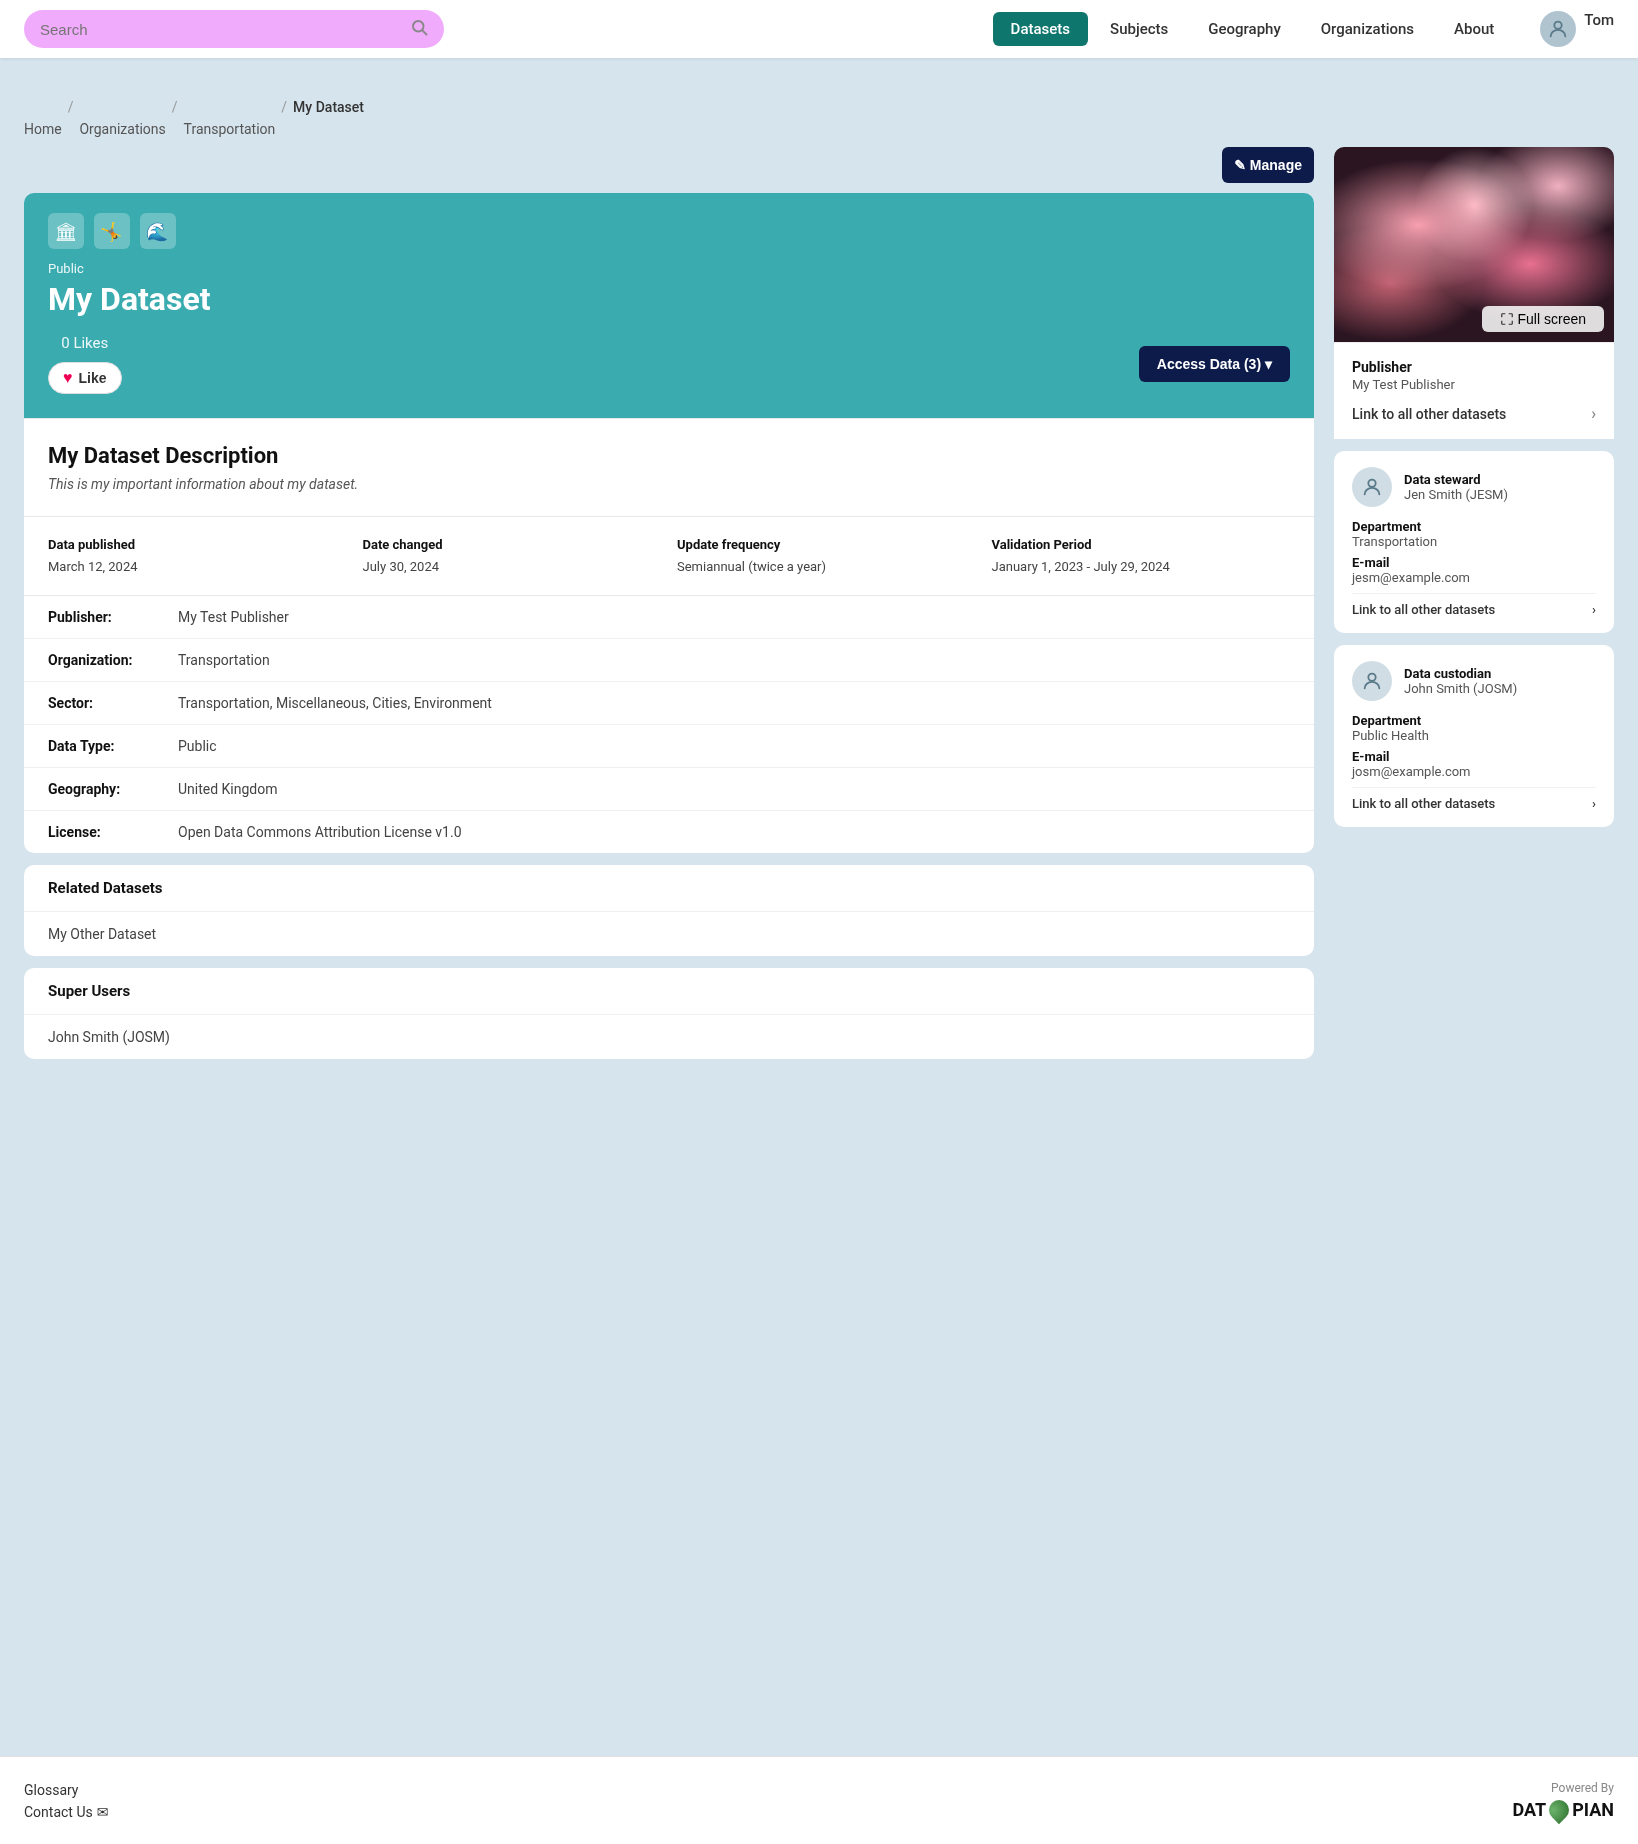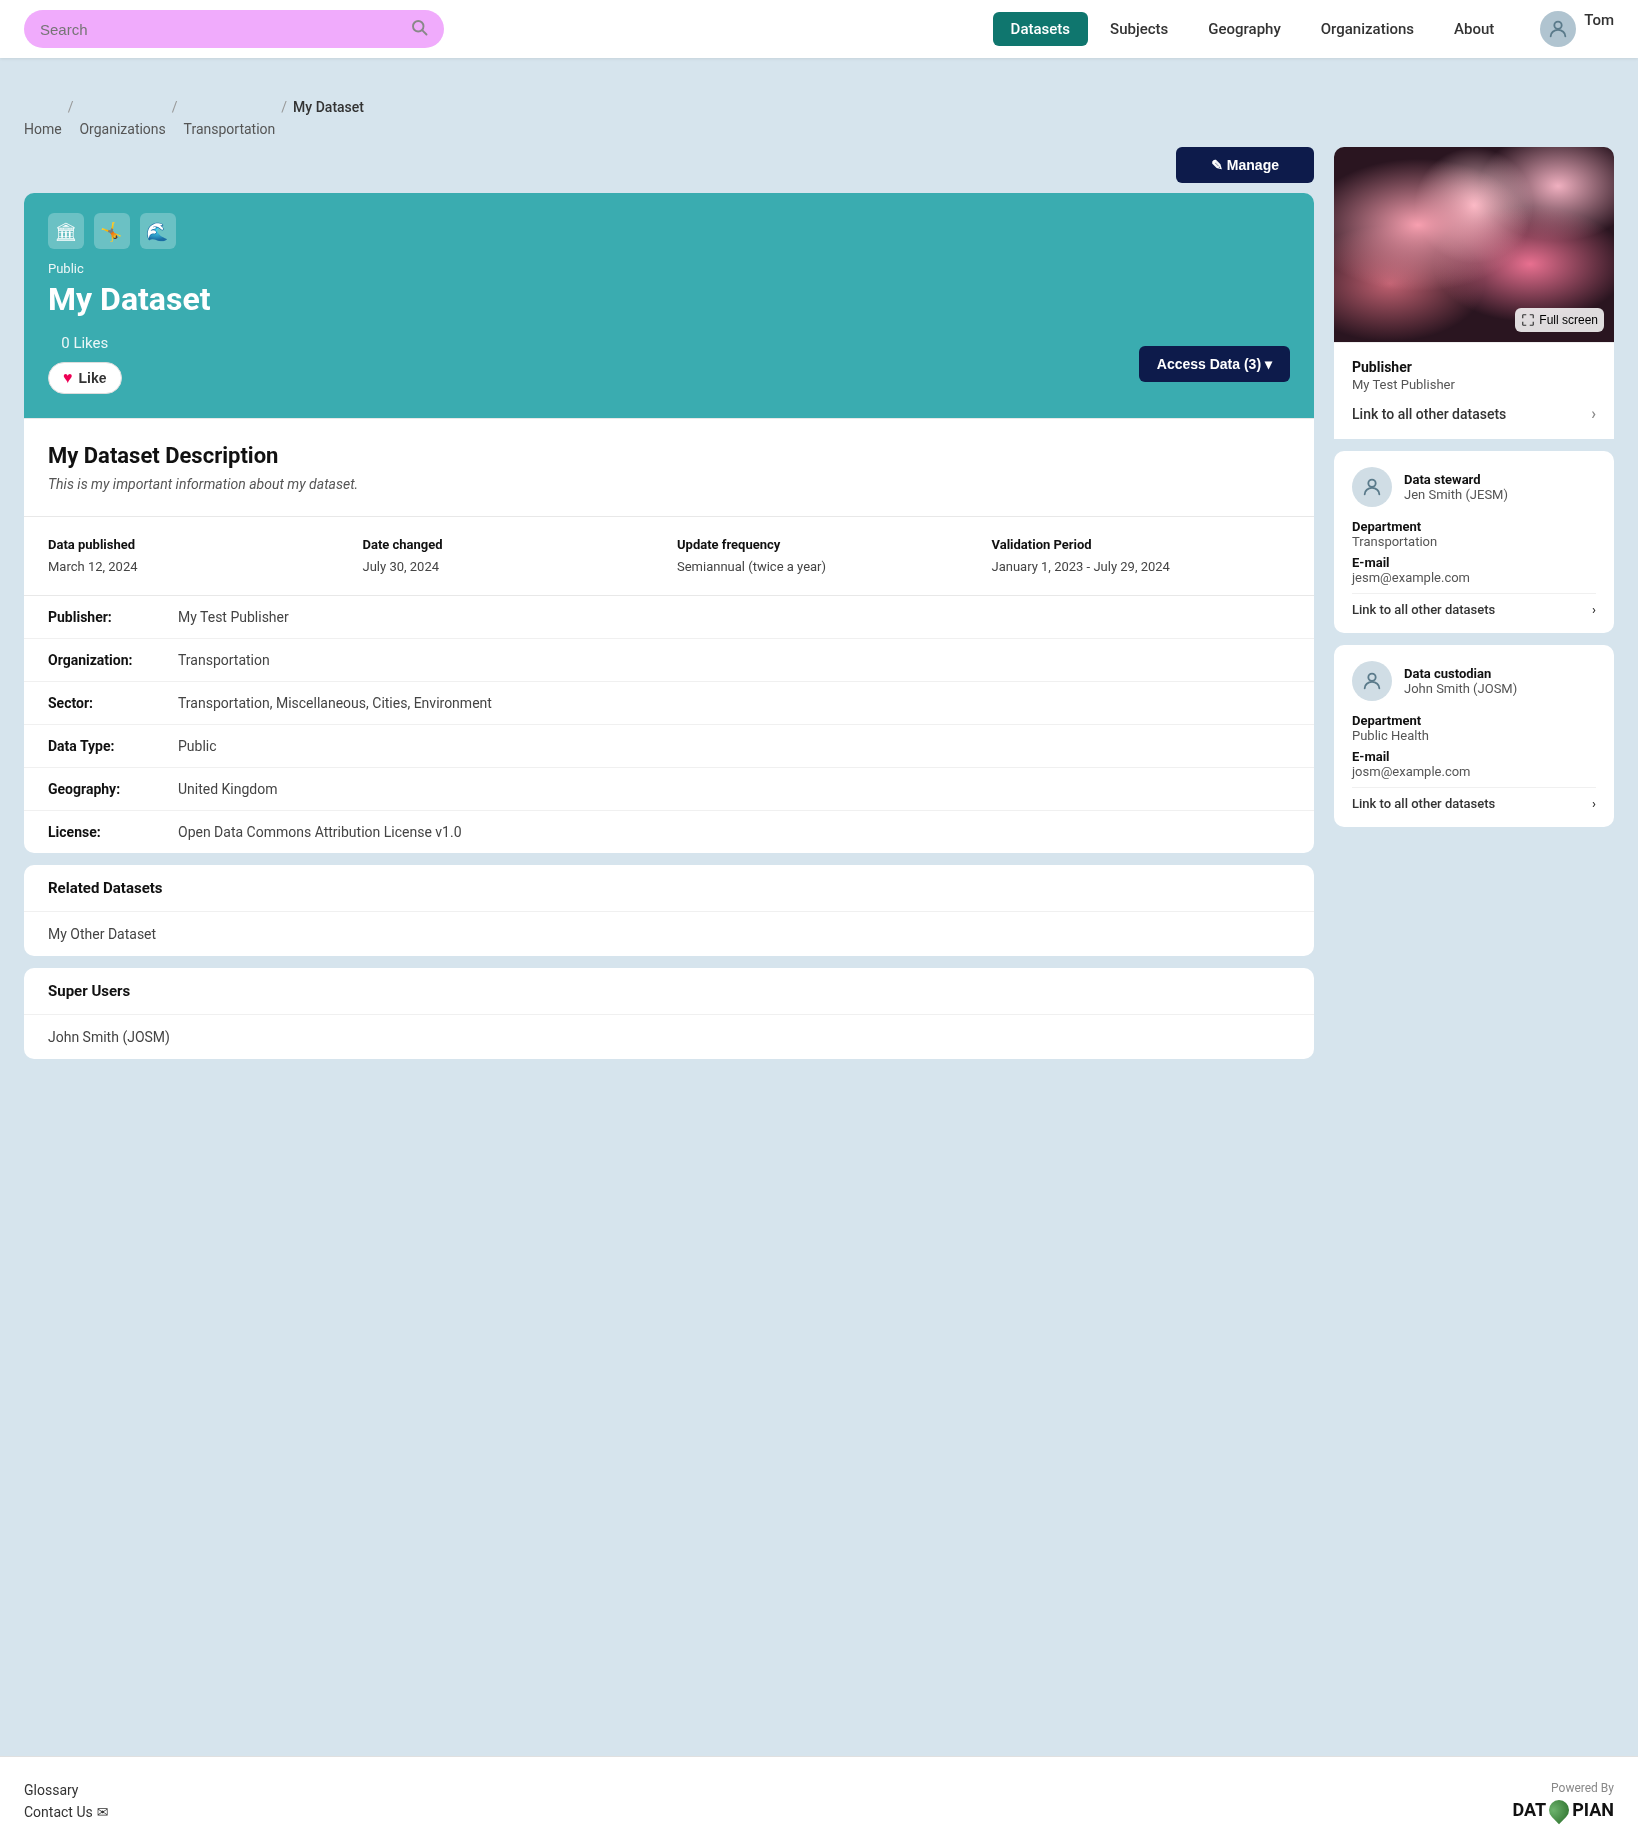--- a/index.html
+++ b/index.html
@@ -106,21 +106,21 @@
     .manage-row {
       display: flex;
       justify-content: flex-end;
       margin-bottom: 10px;
     }
     .manage-btn {
       background: #0d1b4b;
       color: #fff;
       border: none;
       border-radius: 6px;
-      padding: 10px 35px;
+      padding: 10px 12px;
       font-size: 14px;
       font-weight: 600;
       cursor: pointer;
       display: flex;
       align-items: center;
       gap: 8px;
     }
 
     
     .dataset-hero {
@@ -299,22 +299,22 @@
         radial-gradient(ellipse at 80% 20%, #f0b0c0 0%, transparent 25%),
         #2a1520;
     }
     .fullscreen-btn {
       position: absolute;
       bottom: 10px;
       right: 10px;
       background: rgba(255,255,255,0.85);
       border: none;
       border-radius: 6px;
-      padding: 5px 6px;
-      font-size: 12px;
+      padding: 5px 18px;
+      font-size: 14px;
       cursor: pointer;
       display: flex;
       align-items: center;
       gap: 4px;
     }
 
     .publisher-card {
       background: #fff;
       padding: 16px 18px;
       border-top: 1px solid #eee;

